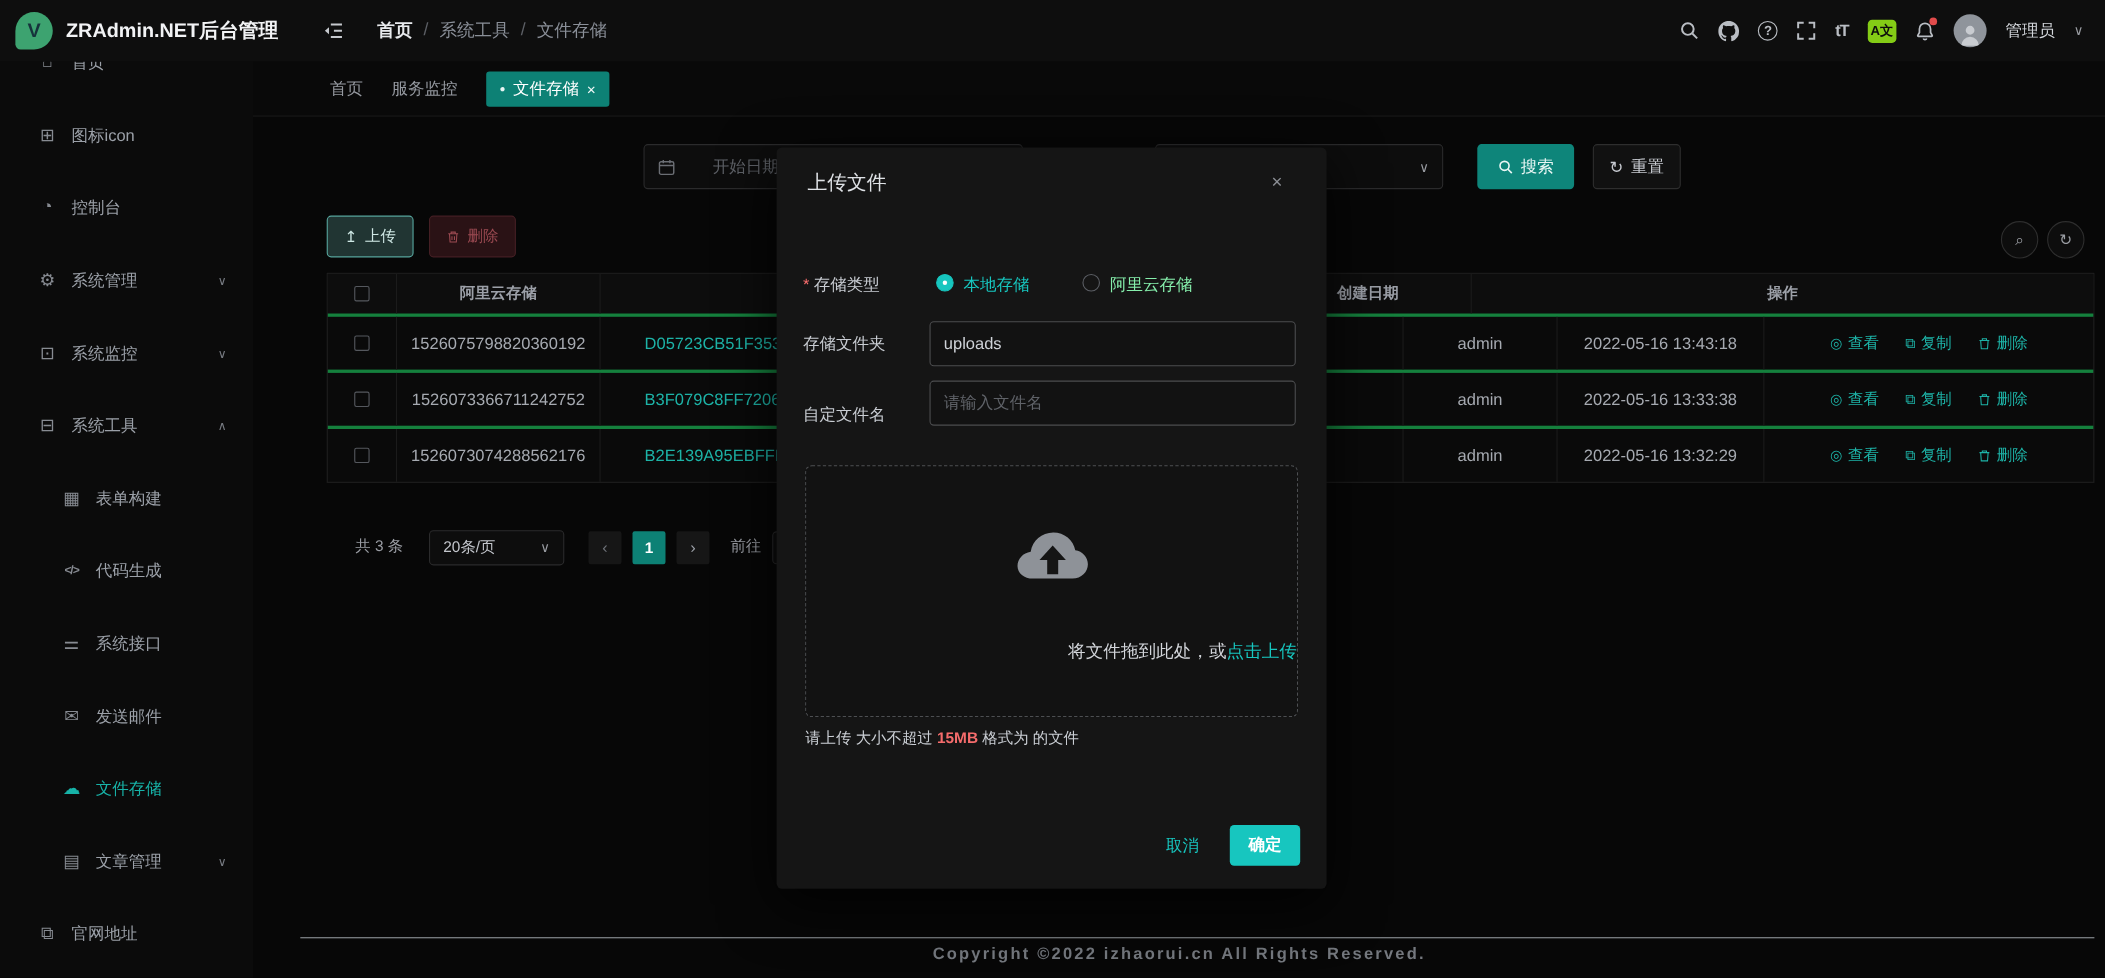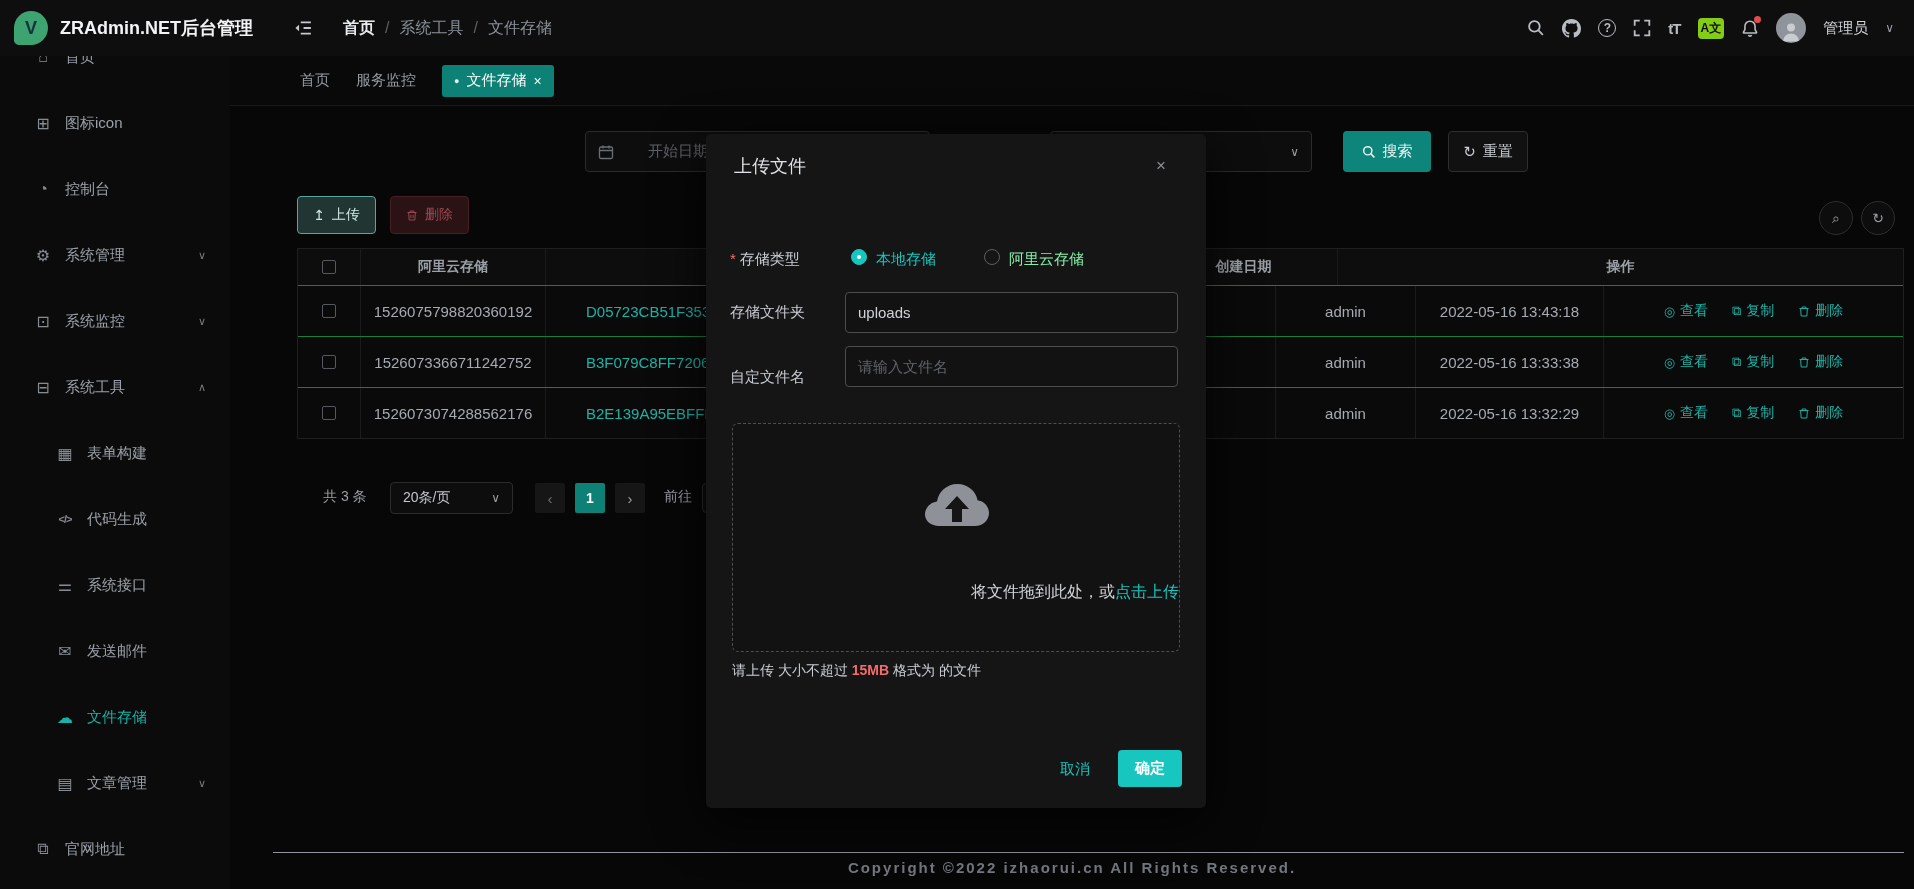--- a/index.html
+++ b/index.html
@@ -71,21 +71,21 @@
   .b-delete{left:390px;top:196px;width:79px;height:38px;background:#2a1215;border:1px solid #451f24;
             color:#9c4a52;cursor:not-allowed;}
   .circle-btn{width:34px;height:34px;border-radius:50%;border:1px solid #2e2e2e;background:#0d0d0d;
               color:#9a9da3;display:flex;align-items:center;justify-content:center;font-size:14px;cursor:pointer;}
   .cb1{left:1819px;top:201px;}
   .cb2{left:1861px;top:201px;}
 
   
   .tbl{position:absolute;left:297px;top:248px;width:1607px;border:1px solid #1f1f1f;background:#0a0a0a;}
   .hrow{display:flex;height:36px;background:#0d0d0d;color:#9ca0a8;font-size:14px;font-weight:bold;}
-  .drow{display:flex;height:51px;border-top:1px solid #15803d;font-size:15px;color:#a6aab1;}
+  .drow{display:flex;height:51px;border-top:3px solid #15803d;font-size:15px;color:#a6aab1;}
   .cell{display:flex;align-items:center;justify-content:center;border-right:1px solid #1b1b1b;}
   .cell:last-child{border-right:none;}
   .c0{width:63px;} .c1{width:185px;} .c2{width:266px;} .c2b{width:334px;} .c3{width:130px;}
   .c4{width:140px;} .c5{width:188px;} .c6{flex:1;}
   .cell.fname{justify-content:flex-start;padding-left:40px;color:#1db3a7;overflow:hidden;white-space:nowrap;cursor:pointer;}
   .chk{width:14px;height:14px;border:1px solid #55585e;border-radius:2px;background:transparent;cursor:pointer;}
   .acts{gap:24px;color:#1db3a7;font-size:14px;}
   .alink{display:flex;align-items:center;gap:5px;cursor:pointer;}
   .aico{font-size:13px;}
 

